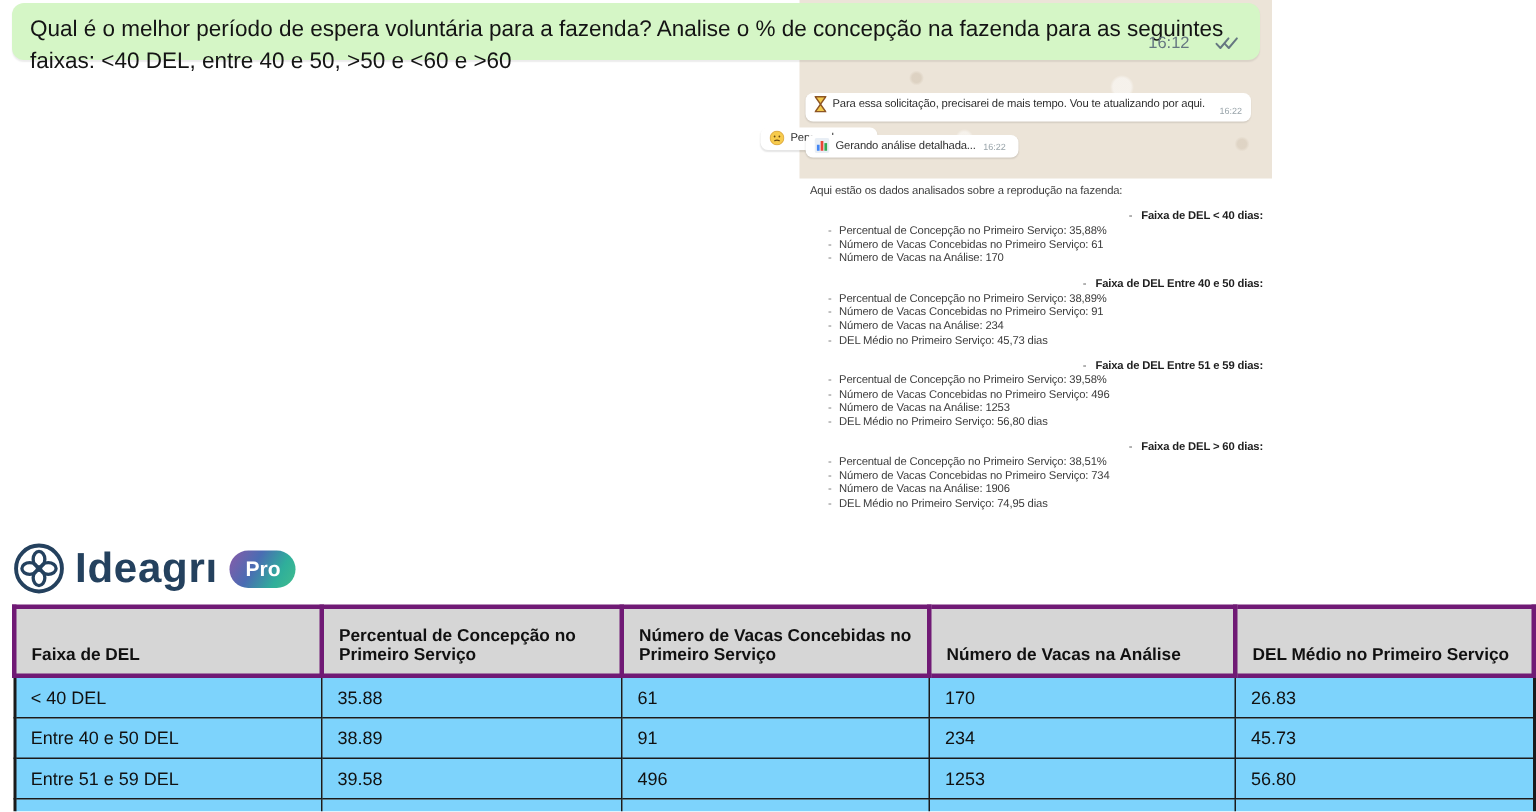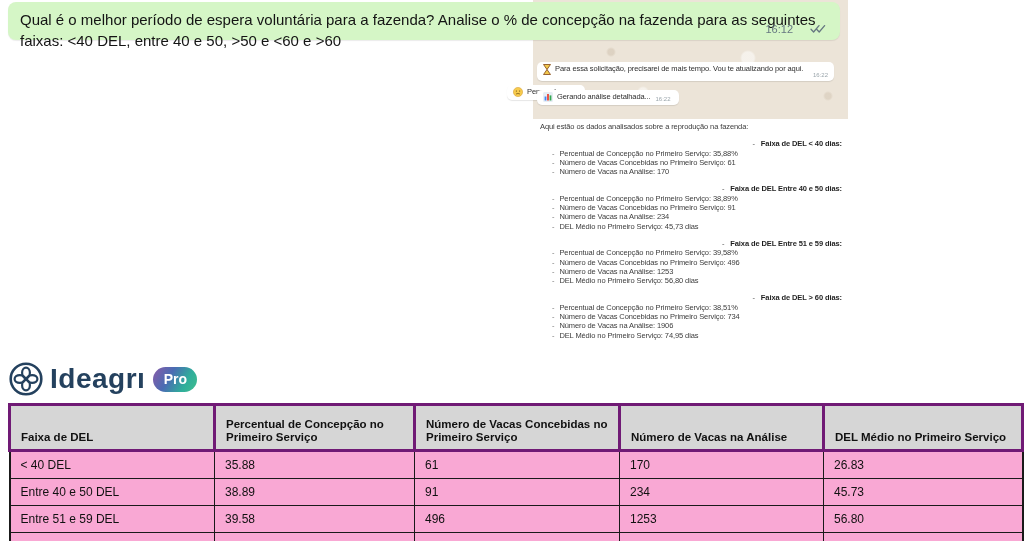--- a/index.html
+++ b/index.html
@@ -56,21 +56,21 @@
     background:linear-gradient(120deg,#8a5aa8 0%,#4a6cb3 38%,#2fae9b 72%,#41bd8d 100%);
     color:#fff;font-size:14px;font-weight:bold;display:flex;align-items:center;justify-content:center;}
 
   
   .dtable{position:absolute;left:8px;top:403px;z-index:2;border-collapse:collapse;
     border:2px solid #1a1a1a;table-layout:fixed;width:1013px;}
   .dtable th{background:var(--header-gray,#d6d6d6);border:3px solid #701a75;
     font-size:11.5px;font-weight:bold;color:#111;text-align:left;vertical-align:bottom;
     padding:4px 6px 5px 10px;height:34px;line-height:13px;}
   .dtable td{border:1px solid #1a1a1a;font-size:12px;color:#111;
-    padding:2px 6px 2px 10px;height:22px;vertical-align:middle;background:#f9a8d4;}
+    padding:2px 6px 2px 10px;height:22px;vertical-align:middle;background:#7dd3fc;}
 </style>
 </head>
 <body>
 
 <div class="stage">
 
   <div class="chat-beige"></div>
 
   <div class="q-bubble">
     <div class="q-text">Qual é o melhor período de espera voluntária para a fazenda? Analise o % de concepção na fazenda para as seguintes faixas: &lt;40 DEL, entre 40 e 50, &gt;50 e &lt;60 e &gt;60</div>

